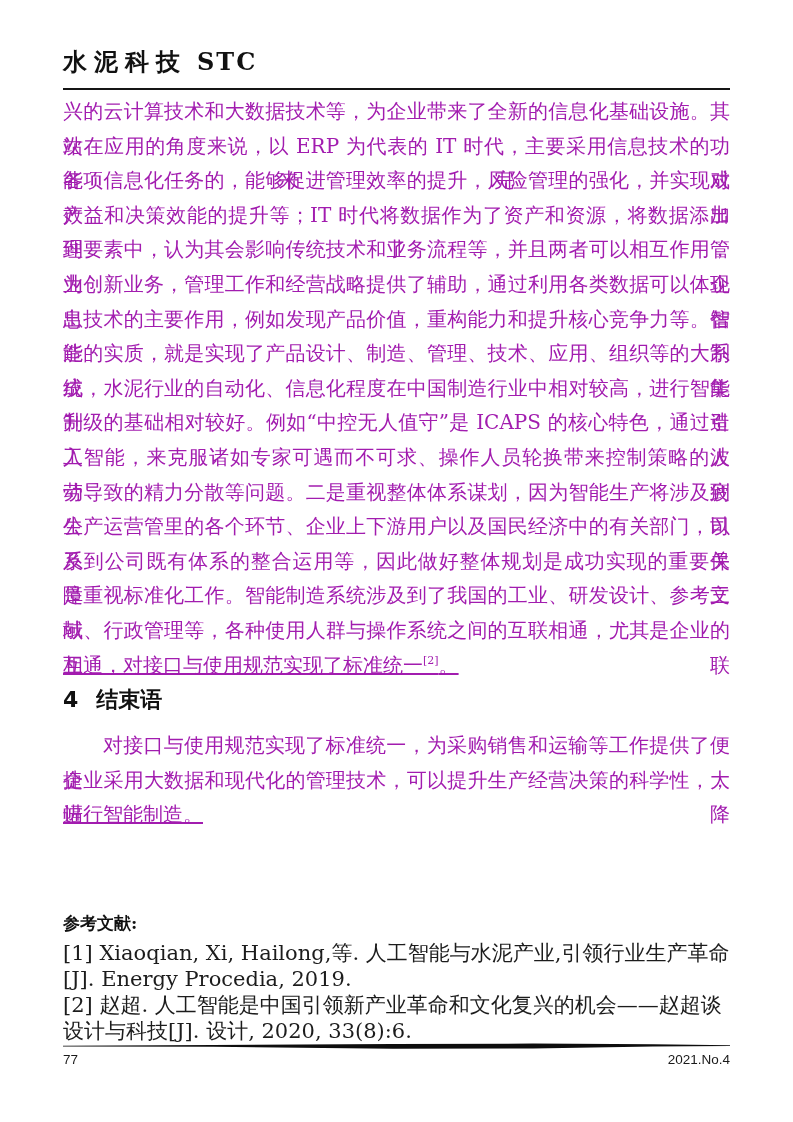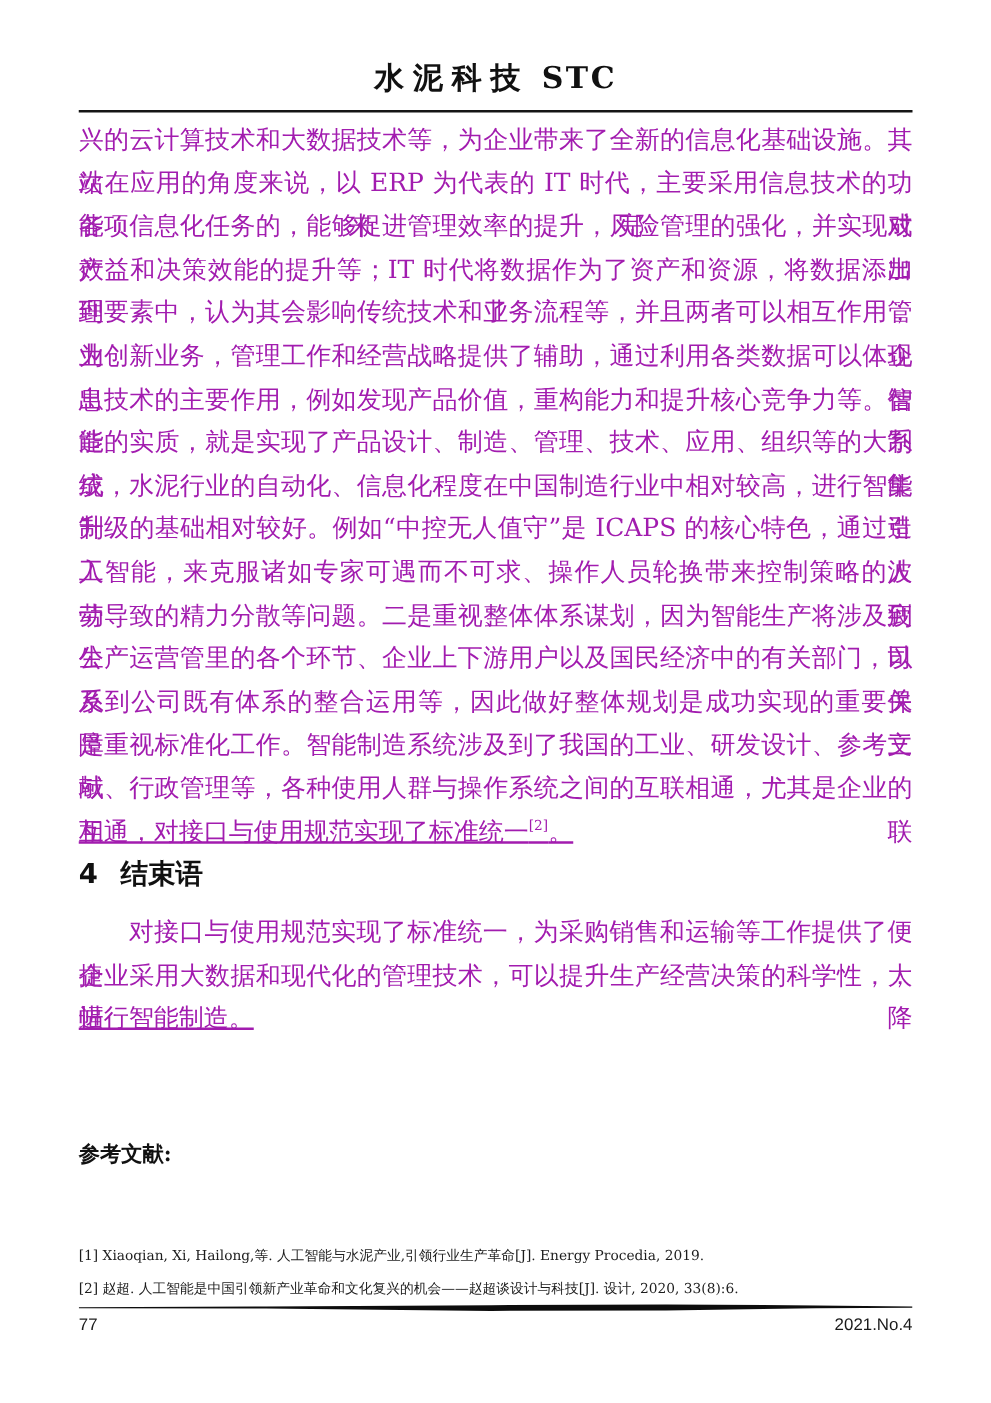--- a/index.html
+++ b/index.html
@@ -8,21 +8,21 @@
     background: #ffffff;
     position: relative;
     font-family: "DejaVu Serif", "Liberation Serif", serif;
     color: #1b1b1b;
     overflow: hidden;
   }
   .content-col { position: absolute; left: 63px; width: 667px; }
 
   
   .header-title {
-    top: 46px; text-align: center;
+    top: 46px; text-align: left;
     font-size: 24px; font-weight: 600;
     color: #111;
   }
   .header-title .cn { letter-spacing: 7px; }
   .header-title .en { letter-spacing: 2px; margin-left: 10px; }
   .header-rule {
     top: 88px; height: 2px; background: #151515;
   }
 
   
@@ -41,21 +41,21 @@
     font-size: 22px; font-weight: bold; color: #111;
     font-family: "DejaVu Sans", "Liberation Sans", sans-serif;
   }
   .section-heading .sec-num { margin-right: 18px; }
 
   
   .refs-label {
     top: 912px; font-size: 17px; font-weight: bold; color: #111;
   }
   .refs-list {
-    top: 992px; font-size: 11px; line-height: 26px; color: #1c1c1c;
+    top: 940px; font-size: 21px; line-height: 26px; color: #1c1c1c;
   }
   .ref-line { text-align: left; }
 
   
   .footer-rule-wrap { top: 1043px; height: 8px; }
   .footer-rule-wrap svg { display: block; }
   .footer-meta {
     top: 1051px; height: 17px; line-height: 17px;
     font-family: "Liberation Sans", "DejaVu Sans", sans-serif;
     font-size: 13.5px; color: #1a1a1a;

